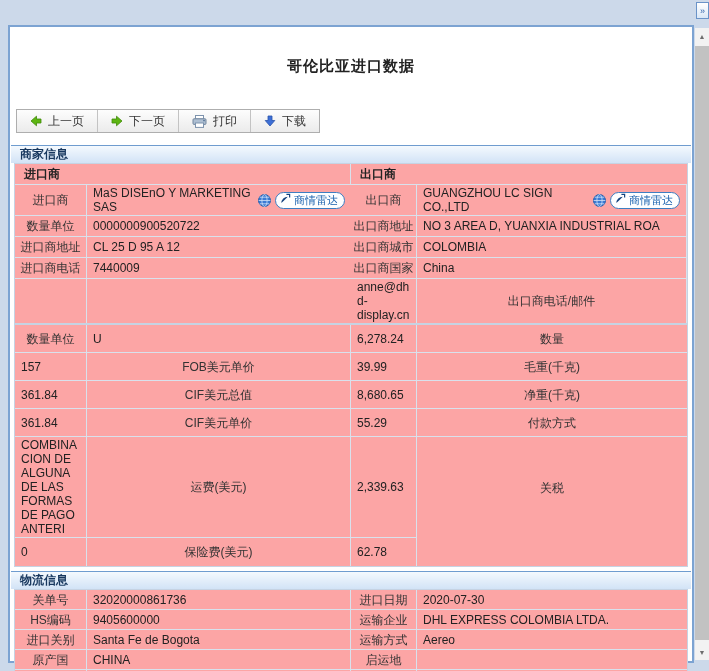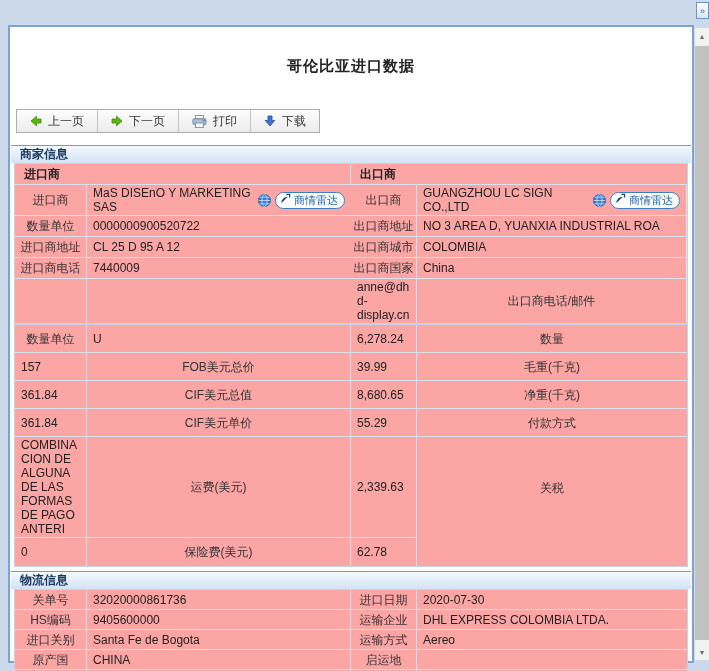--- a/index.html
+++ b/index.html
@@ -198,21 +198,21 @@
   </div>
 
   
   <div class="tbl">
     <div class="cell lab prow">数量单位</div>
     <div class="cell val prow">U</div>
     <div class="cell val prow">6,278.24</div>
 
     <div class="cell lab prow">数量</div>
     <div class="cell val prow">157</div>
-    <div class="cell lab prow">FOB美元总价</div>
+    <div class="cell lab prow">FOB美元单价</div>
     <div class="cell val prow">39.99</div>
 
     <div class="cell lab prow">毛重(千克)</div>
     <div class="cell val prow">361.84</div>
     <div class="cell lab prow">CIF美元总值</div>
     <div class="cell val prow">8,680.65</div>
 
     <div class="cell lab prow">净重(千克)</div>
     <div class="cell val prow">361.84</div>
     <div class="cell lab prow">CIF美元单价</div>

